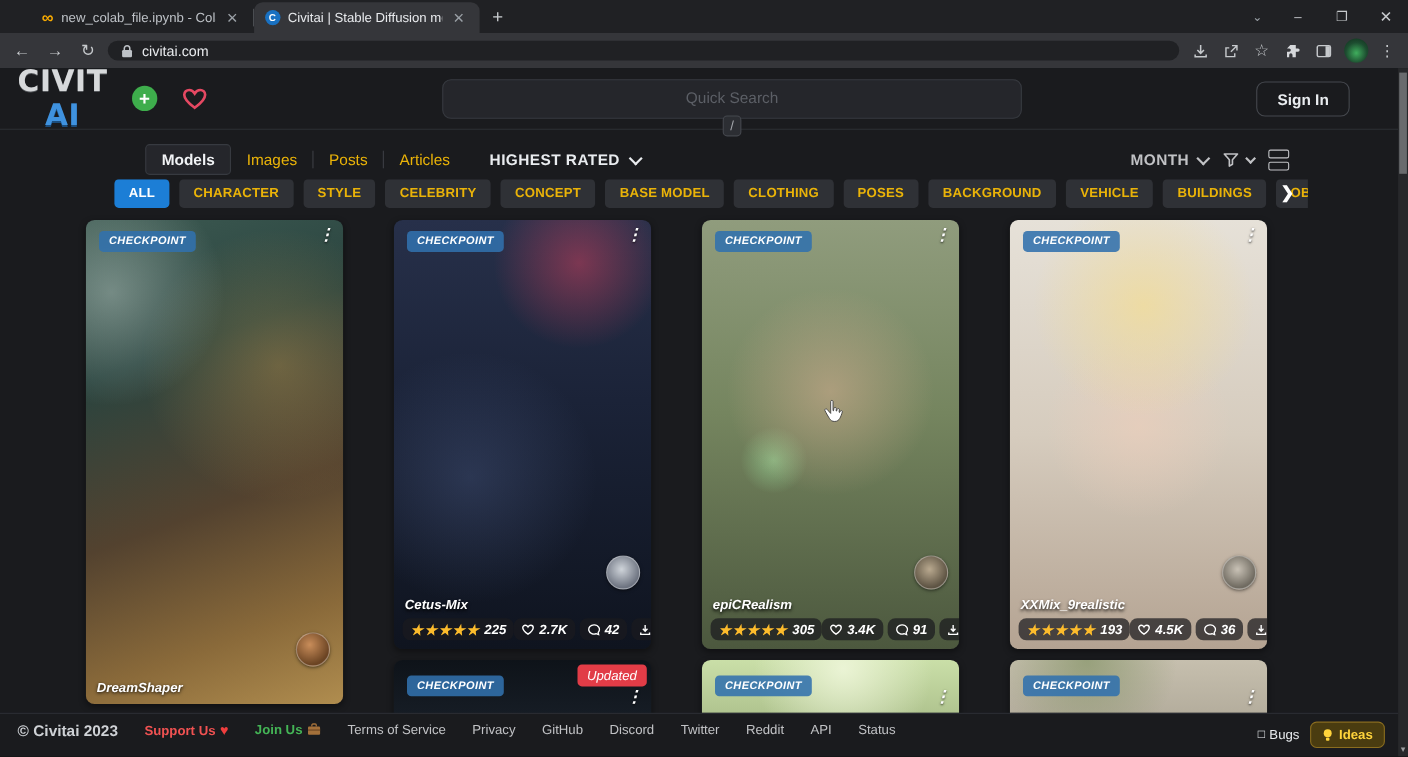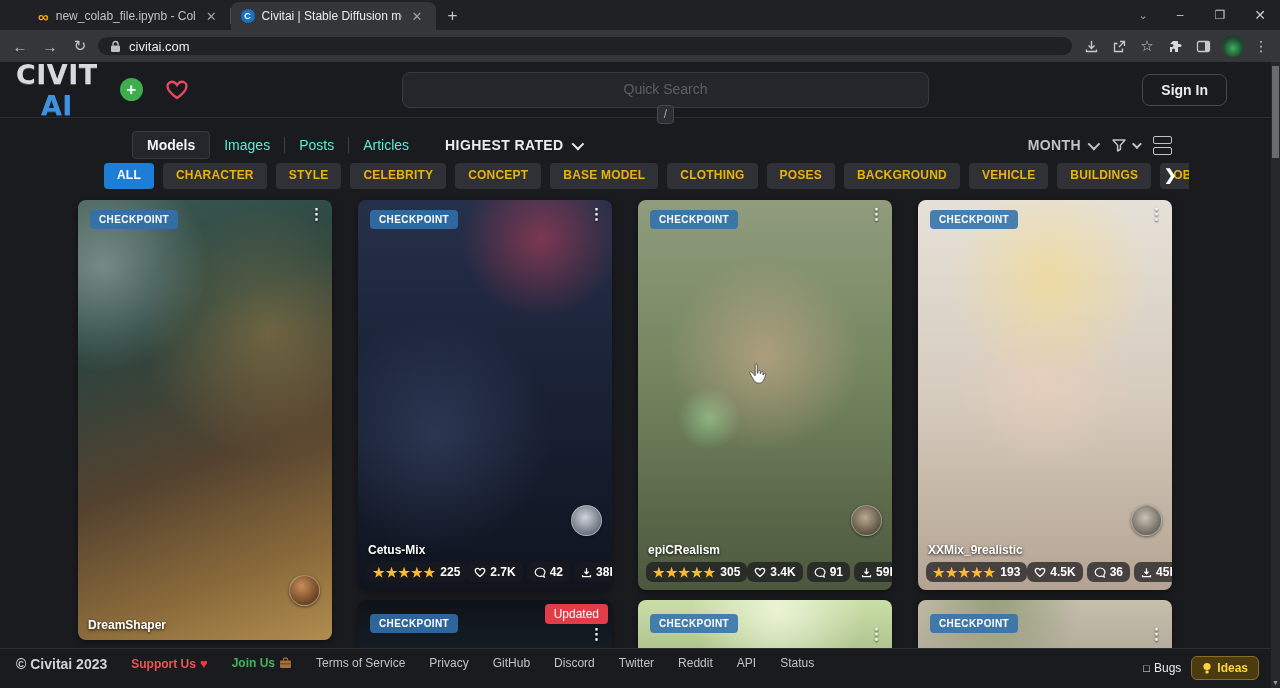--- a/index.html
+++ b/index.html
@@ -50,21 +50,21 @@
     display:flex;align-items:center;padding:0 10px;gap:8px;flex-direction:column;}
   .searchbar .ph{color:#5c5f66;font-size:14px;flex:1;}
   .slash-key{background:#2c2e33;border:1px solid #45484e;border-radius:4px;color:#a5a8ad;
     font-size:12px;padding:0 6px;line-height:17px;}
   .signin{border:1px solid #45484e;border-radius:8px;color:#e9ecef;font-size:14px;font-weight:600;
     padding:7px 18px;margin-right:28px;}
 
   
   .nav-row{position:absolute;top:130px;left:88px;right:108px;height:30px;display:flex;align-items:center;padding-left:44px;}
   .seg{display:flex;align-items:center;}
-  .seg-item{font-size:14px;color:#5eead4;padding:5px 14px;}
+  .seg-item{font-size:14px;color:#eab308;padding:5px 14px;}
   .seg-item.active{background:#25262b;border:1px solid #373a40;border-radius:4px;color:#f1f3f5;font-weight:700;}
   .seg-sep{width:1px;height:16px;background:#3c3f44;}
   .sort-label{margin-left:22px;font-size:14px;font-weight:700;color:#e9ecef;letter-spacing:.4px;
     display:flex;align-items:center;gap:8px;}
   .chev{width:7px;height:7px;border-right:2px solid currentColor;border-bottom:2px solid currentColor;
     transform:rotate(45deg) translateY(-2px);display:inline-block;}
   .nav-right{margin-left:auto;display:flex;align-items:center;gap:14px;color:#c1c2c5;}
   .period-label{font-size:14px;font-weight:700;letter-spacing:.4px;display:flex;align-items:center;gap:7px;}
   .filter-btn{display:flex;align-items:center;gap:5px;}
   .layout-icon{display:flex;flex-direction:column;gap:3px;}
@@ -72,22 +72,22 @@
 
   
   .chips-row{position:absolute;top:163px;left:88px;width:1085px;height:26px;display:flex;gap:9px;
     overflow:hidden;padding-left:16px;}
   .chip{flex:0 0 auto;background:#2f3136;color:#eab308;font-size:12px;font-weight:700;
     letter-spacing:.2px;padding:5px 13px;border-radius:4px;line-height:1.2;}
   .chip.active{background:#1c7ed6;color:#fff;}
   .chips-arrow{position:absolute;top:166px;left:1164px;color:#fff;font-size:15px;font-weight:bold;}
 
   
-  .card{position:absolute;width:254px;border-radius:8px;overflow:hidden;background:#25262b;
-    box-shadow:0 2px 6px rgba(0,0,0,.4);}
+  .card{position:absolute;width:234px;border-radius:8px;overflow:hidden;background:#25262b;
+    box-shadow:0 2px 6px rgba(0,0,0,.4);font-style:italic;}
   .badge-checkpoint{position:absolute;top:10px;left:12px;background:rgba(49,113,173,.88);color:#fff;
     font-size:10px;font-weight:700;letter-spacing:.4px;padding:4px 9px;border-radius:4px;}
   .badge-updated{position:absolute;top:4px;right:4px;background:#e13c47;color:#fff;
     font-size:12px;padding:3px 9px;border-radius:4px;}
   .card-dots{position:absolute;top:6px;right:8px;color:#fff;font-size:15px;font-weight:bold;
     text-shadow:0 1px 2px rgba(0,0,0,.8);letter-spacing:0;line-height:1.1;}
   .card-title{position:absolute;left:10px;font-size:12px;font-weight:700;color:#fff;
     text-shadow:0 1px 3px rgba(0,0,0,.9);}
   .stats-row{position:absolute;left:8px;right:8px;bottom:8px;display:flex;align-items:center;
     justify-content:space-between;}

